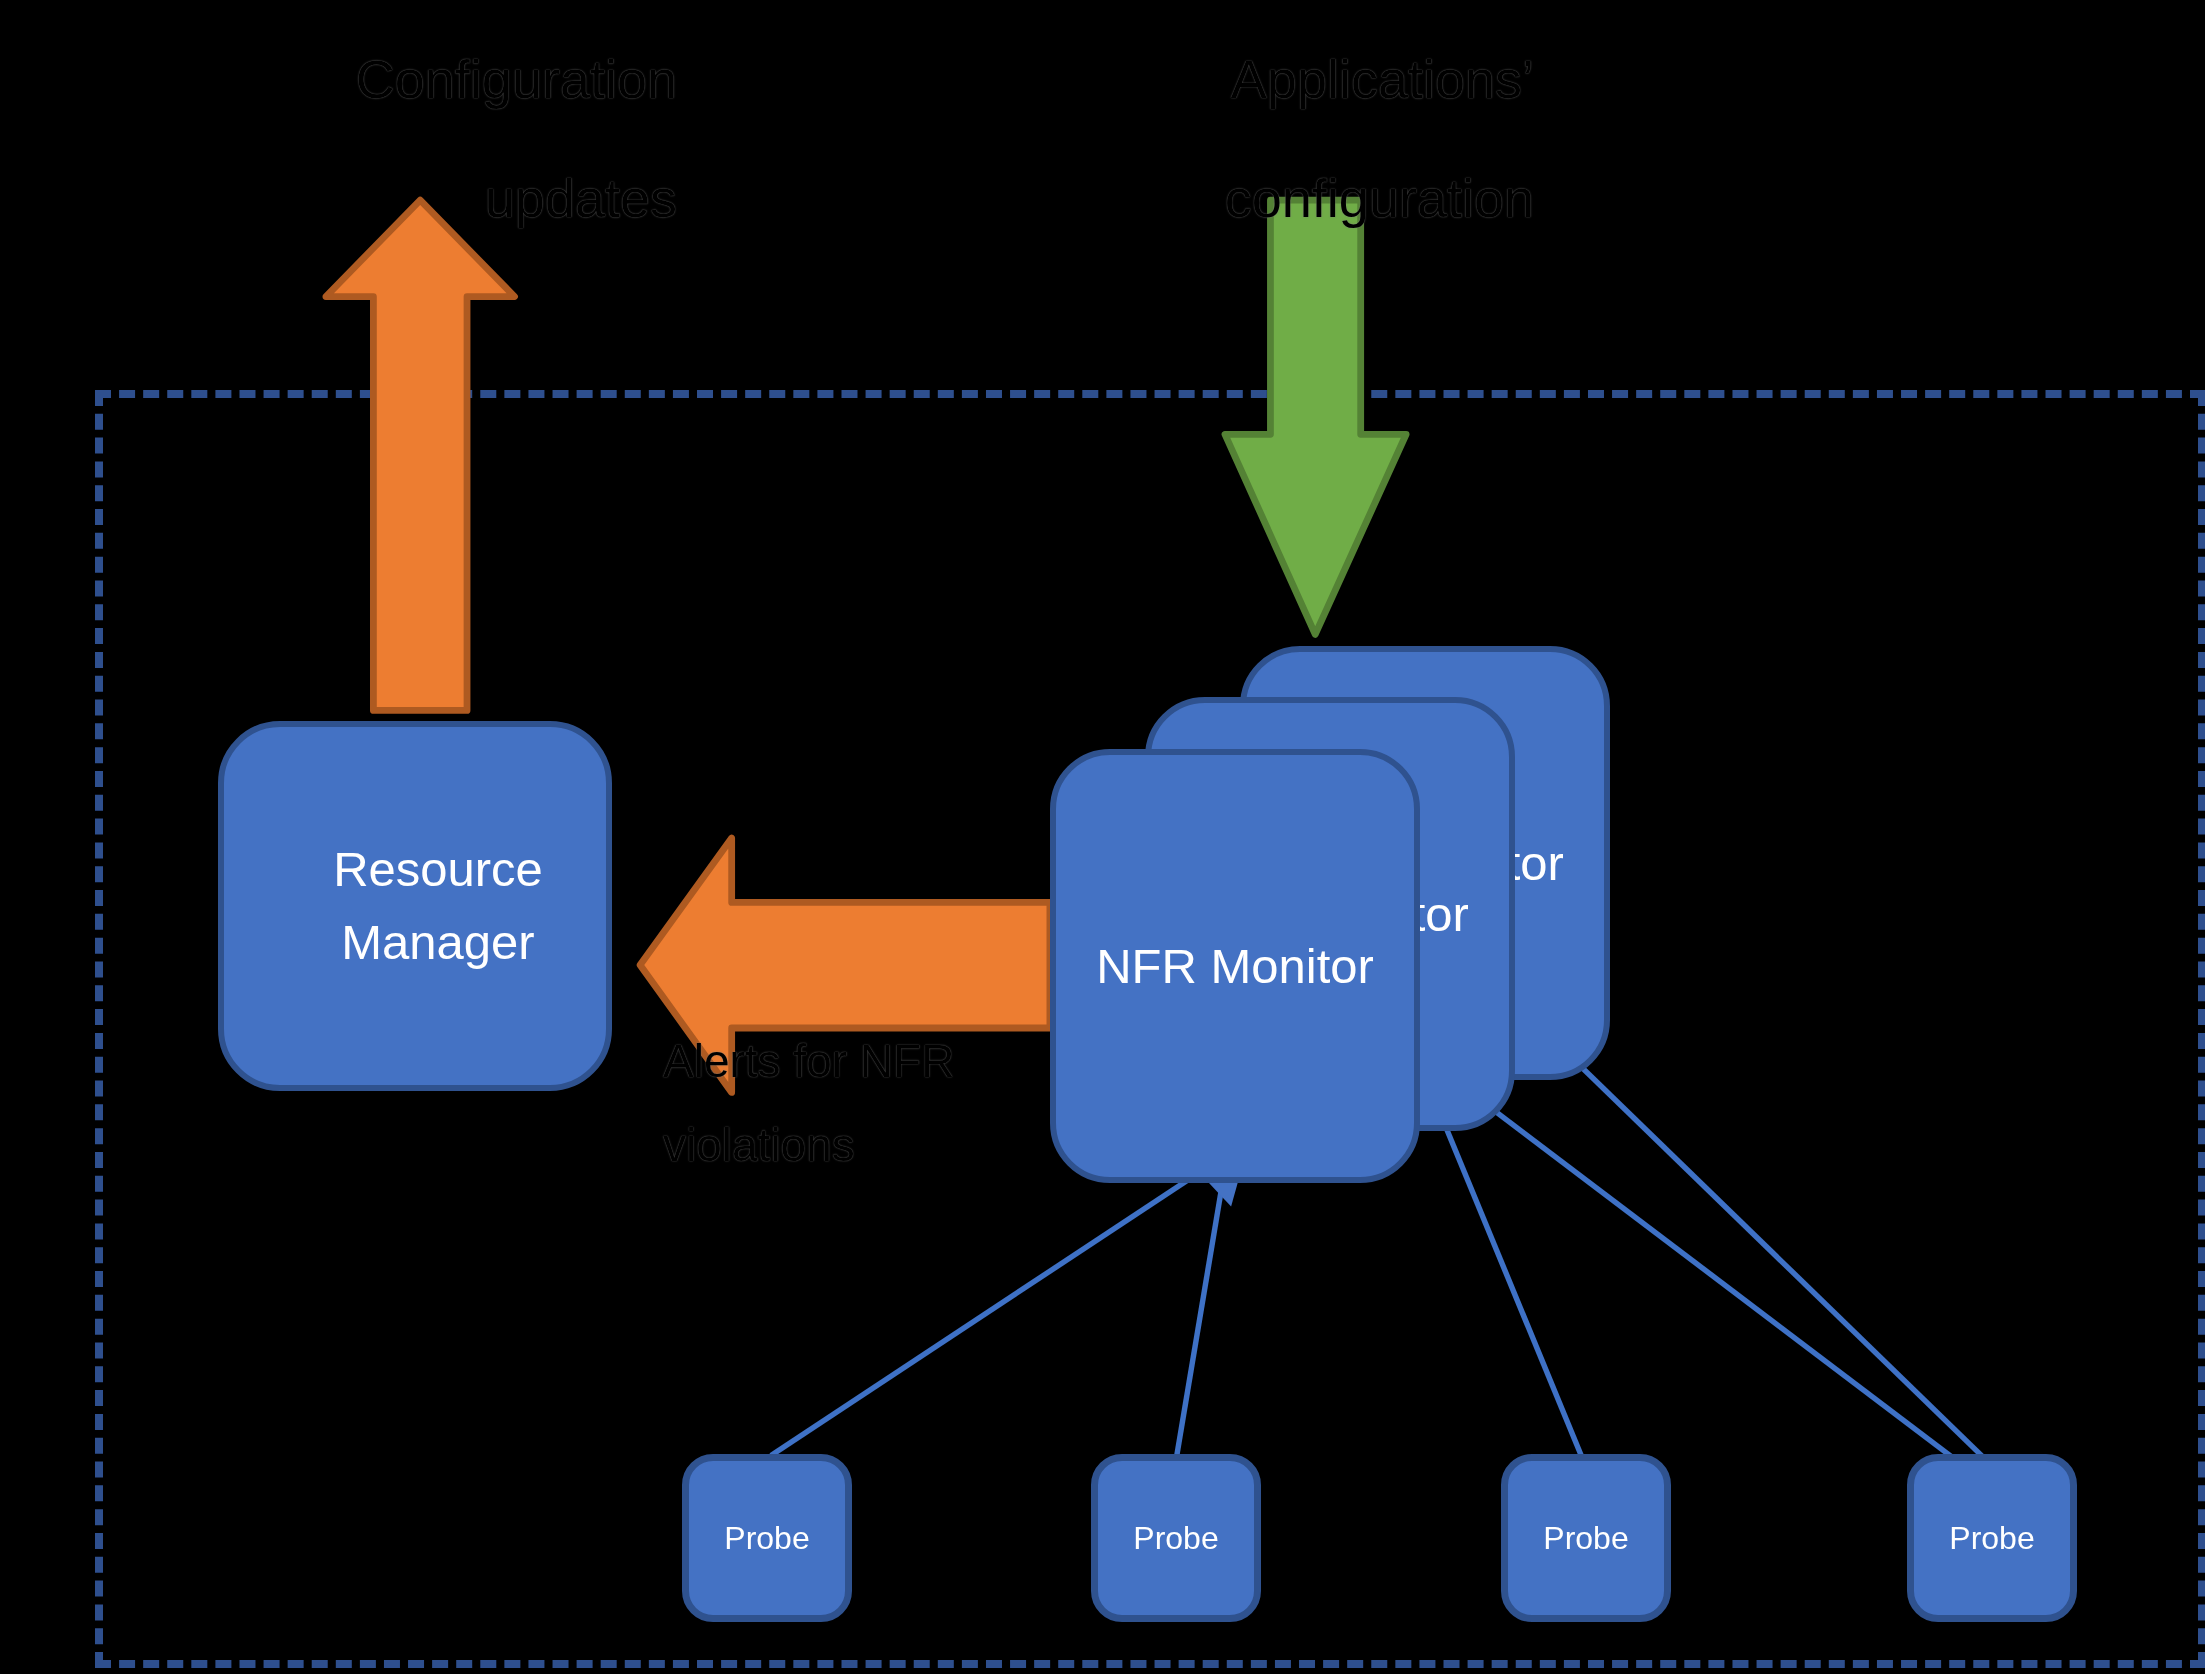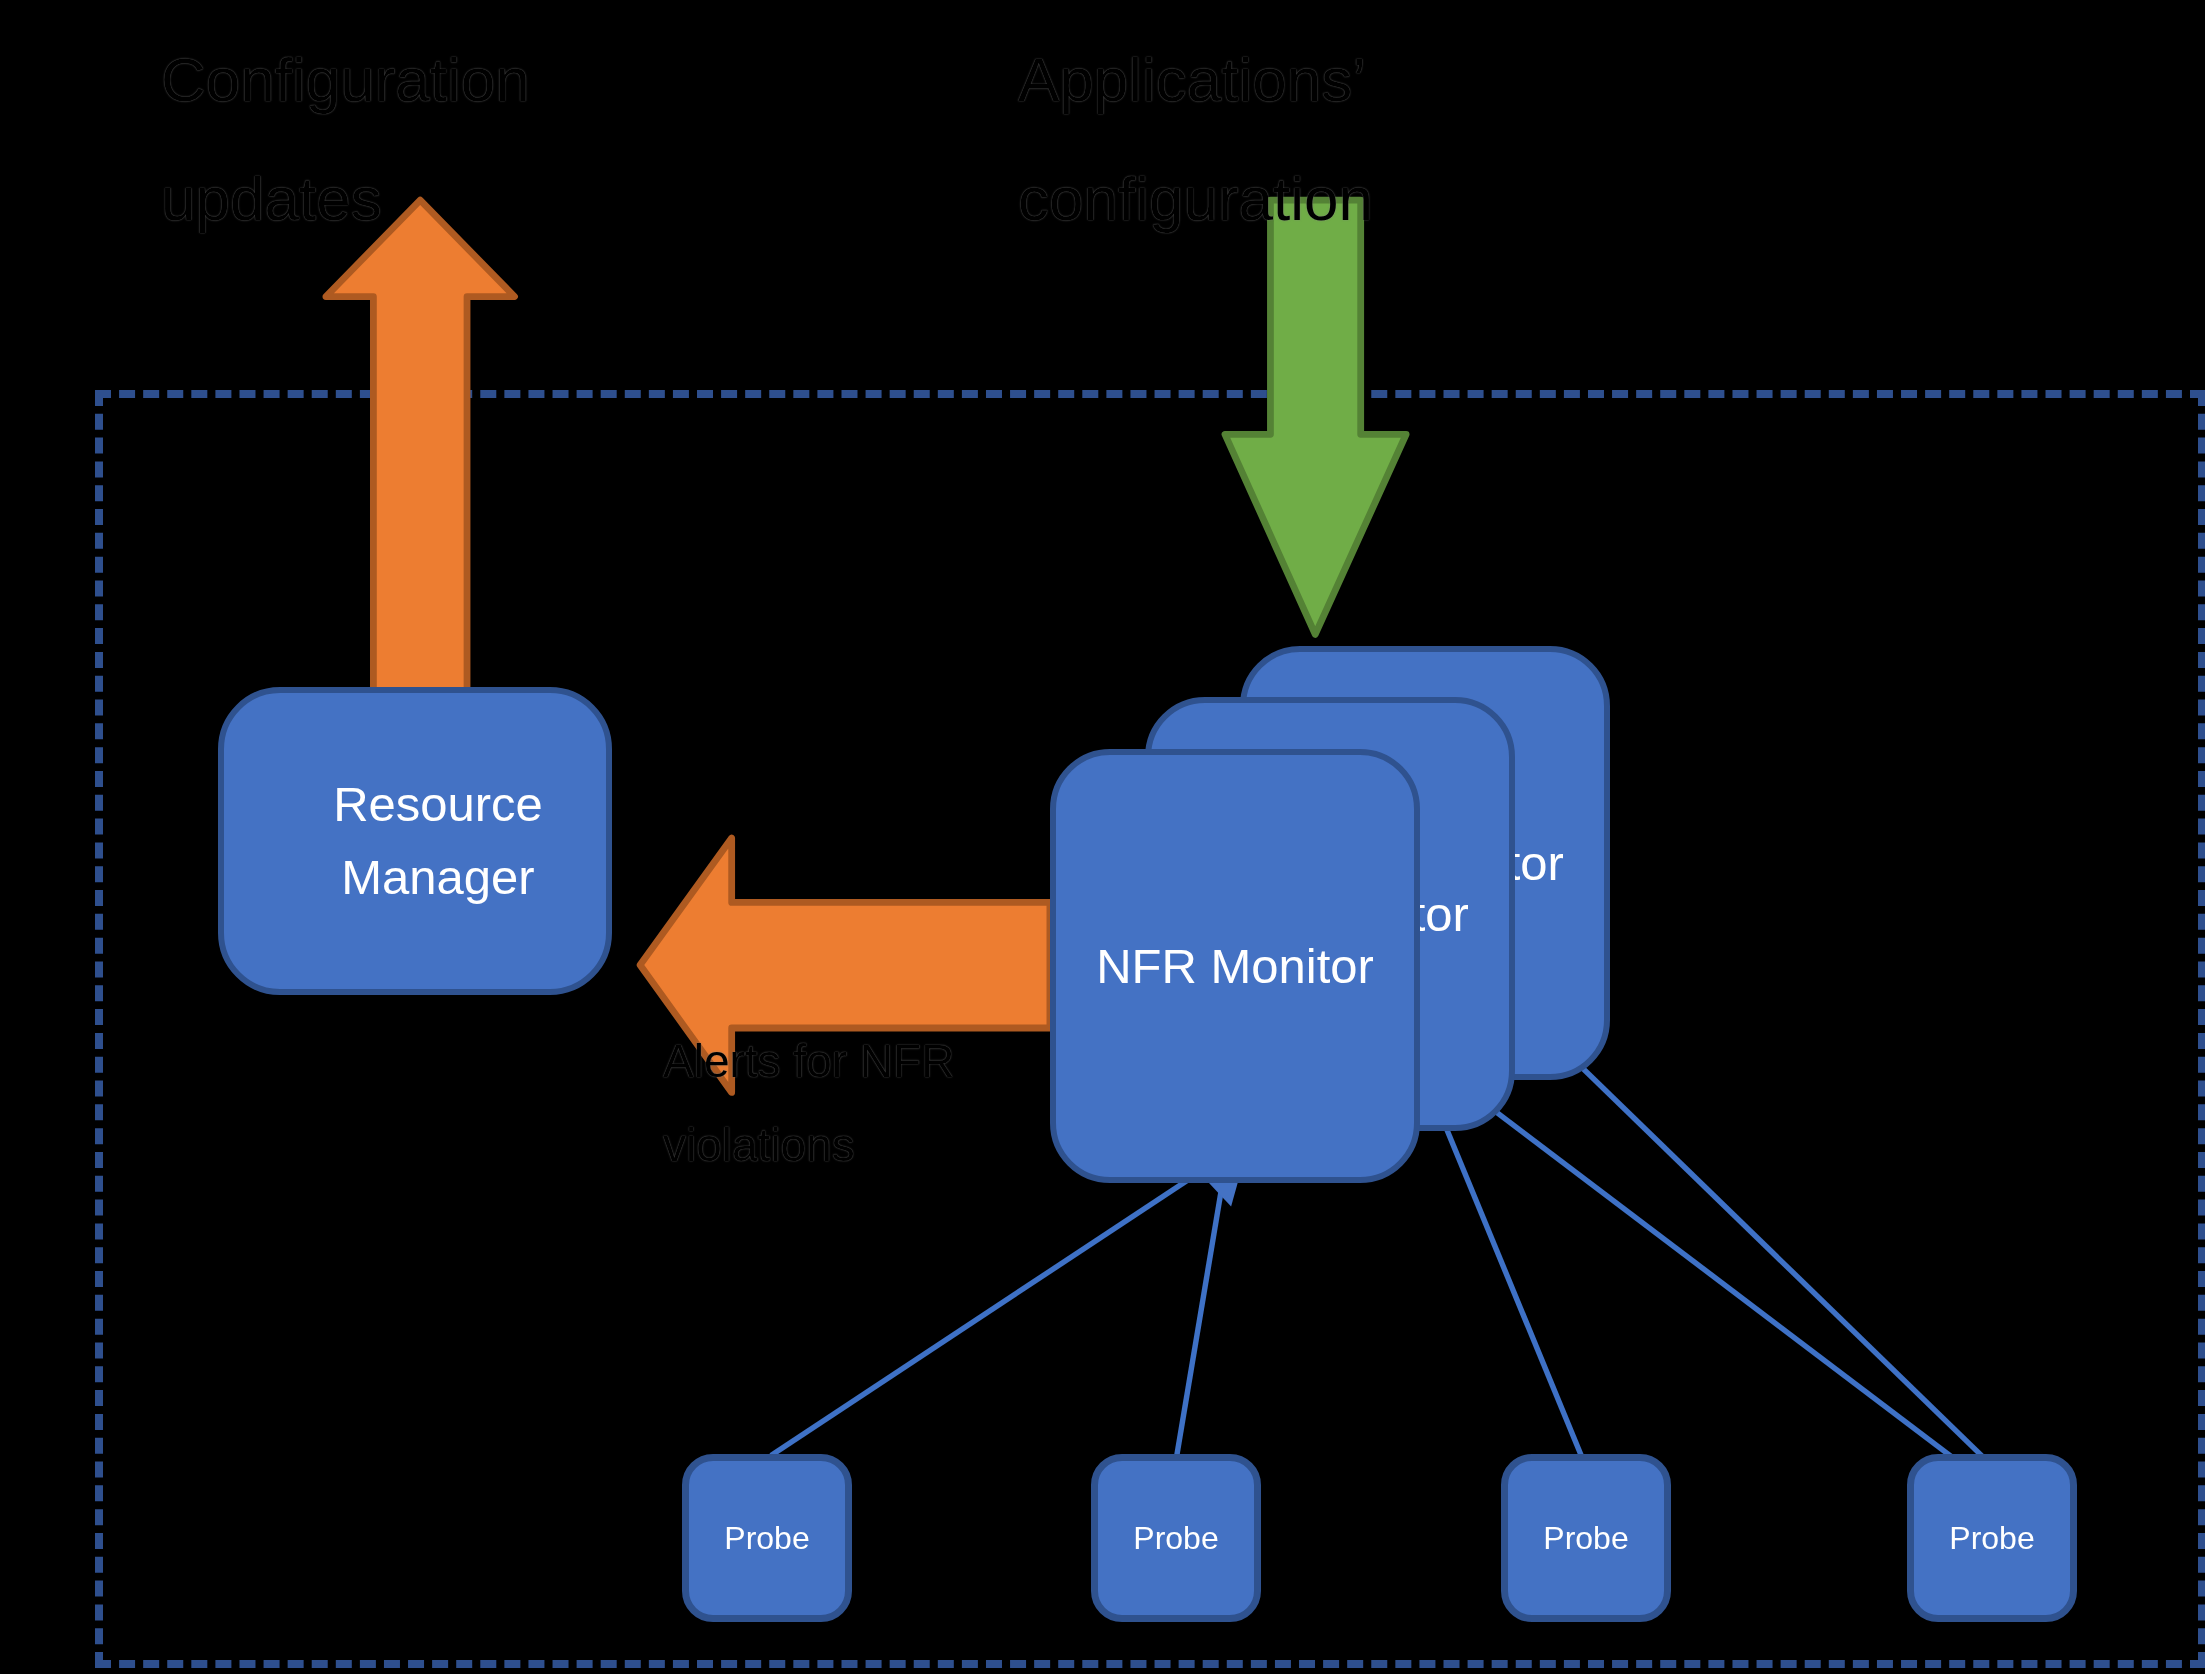--- a/index.html
+++ b/index.html
@@ -12,37 +12,37 @@
             border:8.1px dashed var(--dashed-border,#2E4F8E);}
 
   
   svg.overlay{position:absolute;left:0;top:0;width:2205px;height:1674px;}
 
   
   .node{position:absolute;background:var(--accent-blue,#4472C4);
         border:6.8px solid var(--blue-border,#2F528F);
         display:flex;align-items:center;justify-content:center;
         color:var(--box-text,#fff);text-align:center;box-sizing:border-box;}
-  .rm{left:218px;top:687px;width:394px;height:308px;border-radius:62px;
+  .rm{left:218px;top:721px;width:394px;height:370px;border-radius:62px;
       font-size:49px;line-height:73px;padding-left:46px;}
   .nfr{width:370px;height:434px;border-radius:60px;font-size:49px;line-height:75px;}
   .nfr.back{left:1240px;top:646px;}
   .nfr.middle{left:1145px;top:697px;}
   .nfr.front{left:1050px;top:749px;}
   .probe{width:170px;height:168px;border-radius:31px;border-width:7.5px;font-size:32px;}
   .probe.p1{left:682px;top:1454px;}
   .probe.p2{left:1091px;top:1454px;}
   .probe.p3{left:1501px;top:1454px;}
   .probe.p4{left:1907px;top:1454px;}
   .node .lbl{white-space:pre-line;padding:0 20.4px;}
 
   
   .flowlabel{position:absolute;color:var(--label-text,#000);
              text-shadow:0 0 2px rgba(125,125,125,.55),0 0 0.7px rgba(160,160,160,.5);}
-  .toplabel{width:516px;text-align:left;font-size:62px;line-height:119px;}
+  .toplabel{width:516px;text-align:right;font-size:54px;line-height:119px;}
   .cfg{left:161px;top:20.4px;}
   .app{left:1018px;top:20.4px;}
   .alerts{left:663px;top:1019px;width:421px;text-align:left;
           font-size:46px;line-height:84px;}
 </style>
 </head>
 <body>
 
 <div class="stage">
 

